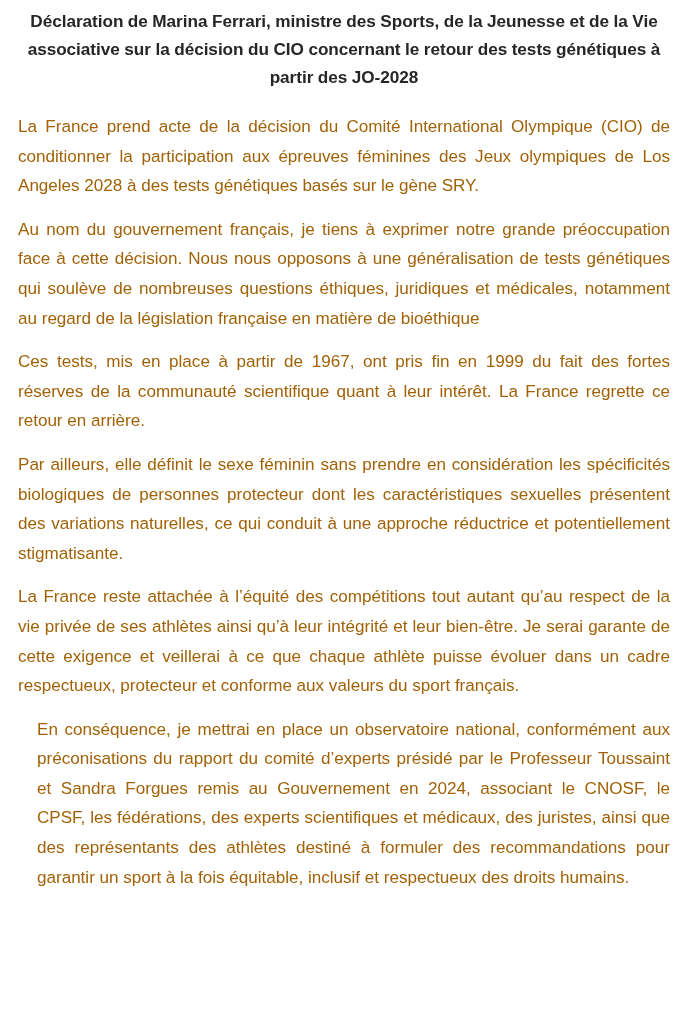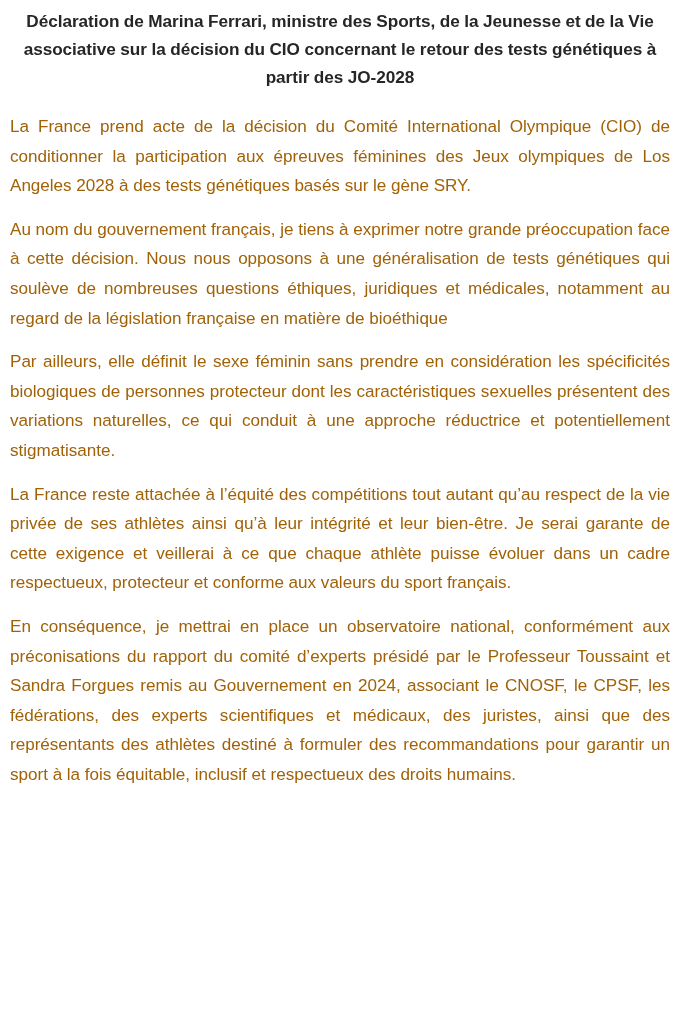--- a/index.html
+++ b/index.html
@@ -13,21 +13,21 @@
     height: 1024px;
     overflow: hidden;
     font-family: "Liberation Sans", sans-serif;
     color: #3b3b3b;
     -webkit-font-smoothing: antialiased;
   }
   .page {
     width: 679px;
     height: 1024px;
     box-sizing: border-box;
-    padding: 7px 9px 0 10px;
+    padding: 7px 9px 0 18px;
     background: #ffffff;
     position: relative;
   }
   .doc-title {
     font-size: 17.2px;
     line-height: 28px;
     font-weight: bold;
     text-align: center;
     color: #262626;
     margin: 0 6px 0 6px;
@@ -41,31 +41,33 @@
     margin: 0 0 14px 0;
     font-size: 17.1px;
     line-height: 29.6px;
     text-align: justify;
     text-justify: inter-word;
     color: #a16207;
     letter-spacing: -0.02px;
   }
   p.para:last-child {
     margin-bottom: 0;
+    margin-left: 19px;
   }
   
 </style>
 </head>
 <body>
 
 <div class="page">
 
   <h1 class="doc-title">Déclaration de Marina Ferrari, ministre des Sports, de la Jeunesse et de la Vie associative sur la décision du CIO concernant le retour des tests génétiques à partir des JO-2028</h1>
 
   <div class="body-text">
     <p class="para">La France prend acte de la décision du Comité International Olympique (CIO) de conditionner la participation aux épreuves féminines des Jeux olympiques de Los Angeles 2028 à des tests génétiques basés sur le gène SRY.</p>
     <p class="para">Au nom du gouvernement français, je tiens à exprimer notre grande préoccupation face à cette décision. Nous nous opposons à une généralisation de tests génétiques qui soulève de nombreuses questions éthiques, juridiques et médicales, notamment au regard de la législation française en matière de bioéthique</p>
+    <p class="para">Ces tests, mis en place à partir de 1967, ont pris fin en 1999 du fait des fortes réserves de la communauté scientifique quant à leur intérêt. La France regrette ce retour en arrière.</p>
     <p class="para">Par ailleurs, elle définit le sexe féminin sans prendre en considération les spécificités biologiques de personnes protecteur dont les caractéristiques sexuelles présentent des variations naturelles, ce qui conduit à une approche réductrice et potentiellement stigmatisante.</p>
     <p class="para">La France reste attachée à l’équité des compétitions tout autant qu’au respect de la vie privée de ses athlètes ainsi qu’à leur intégrité et leur bien-être.  Je serai garante de cette exigence et veillerai à ce que chaque athlète puisse évoluer dans un cadre respectueux, protecteur et conforme aux valeurs du sport français.</p>
     <p class="para">En conséquence, je mettrai en place un observatoire national, conformément aux préconisations du rapport du comité d’experts présidé par le Professeur Toussaint et Sandra Forgues remis au Gouvernement en 2024, associant le CNOSF, le CPSF, les fédérations, des experts scientifiques et médicaux, des juristes, ainsi que des représentants des athlètes destiné à formuler des recommandations pour garantir un sport à la fois équitable, inclusif et respectueux des droits humains.</p>
   </div>
 
 </div>
 
 </body></html>

